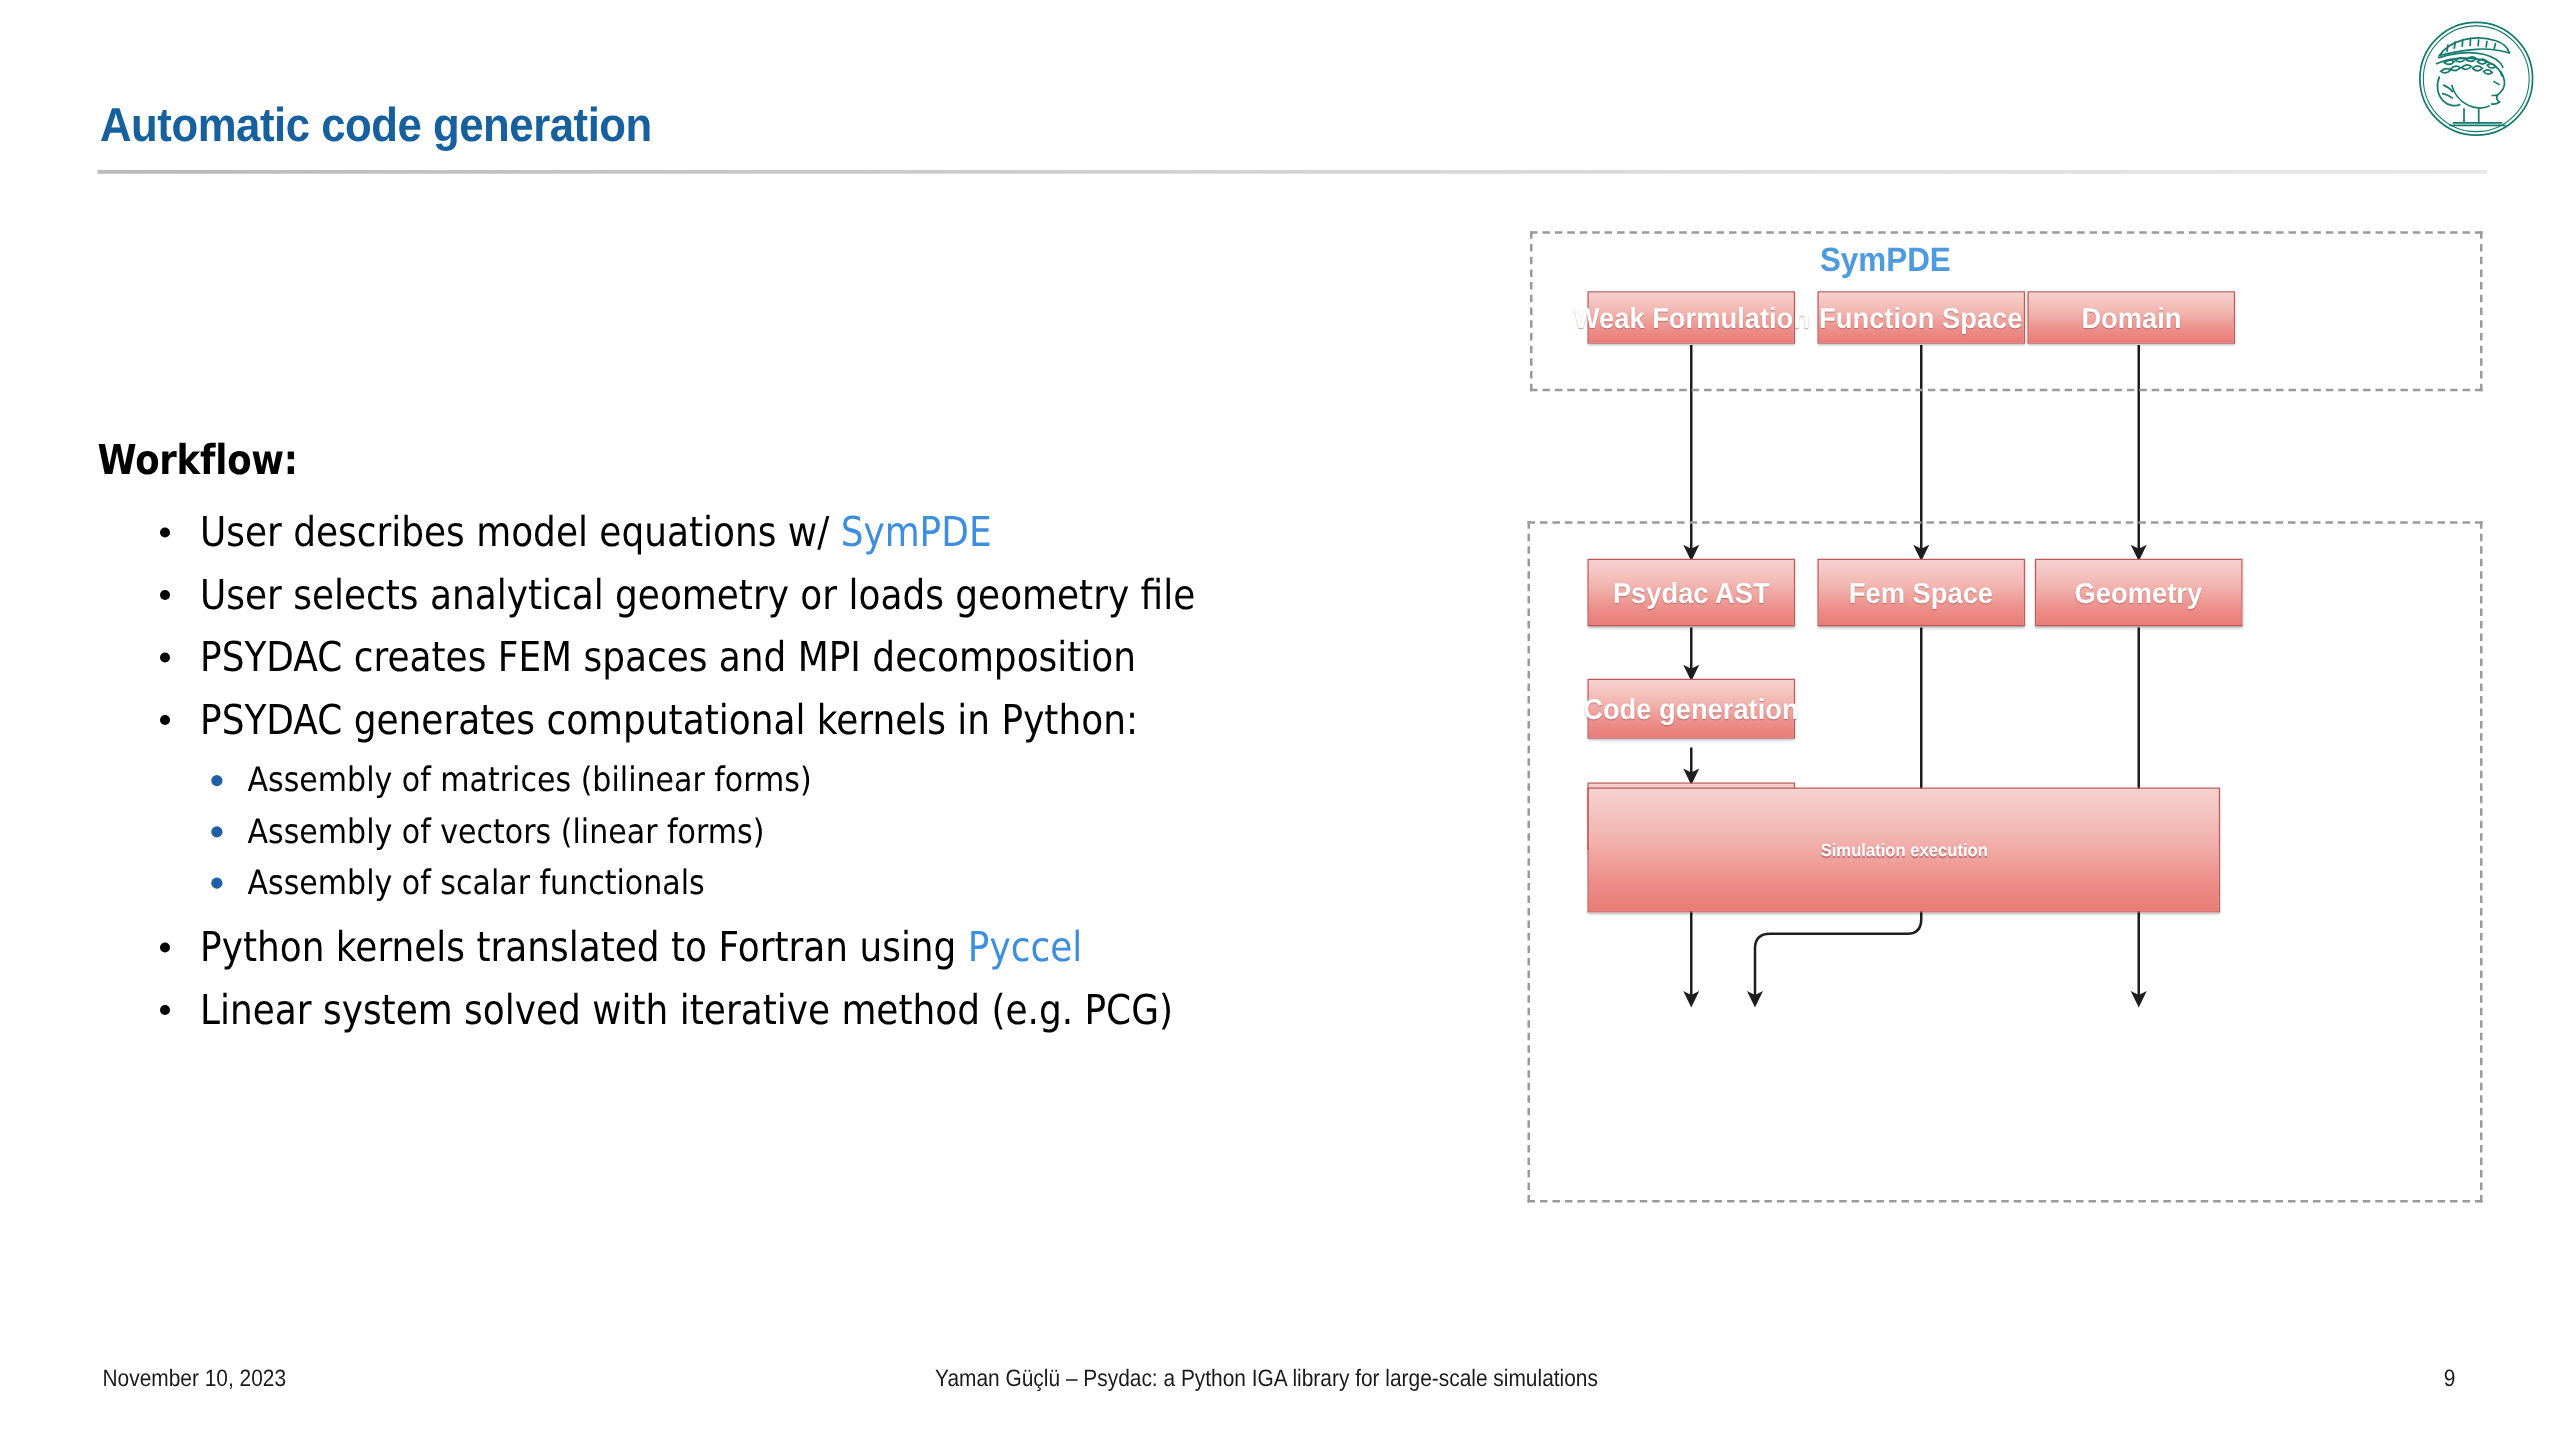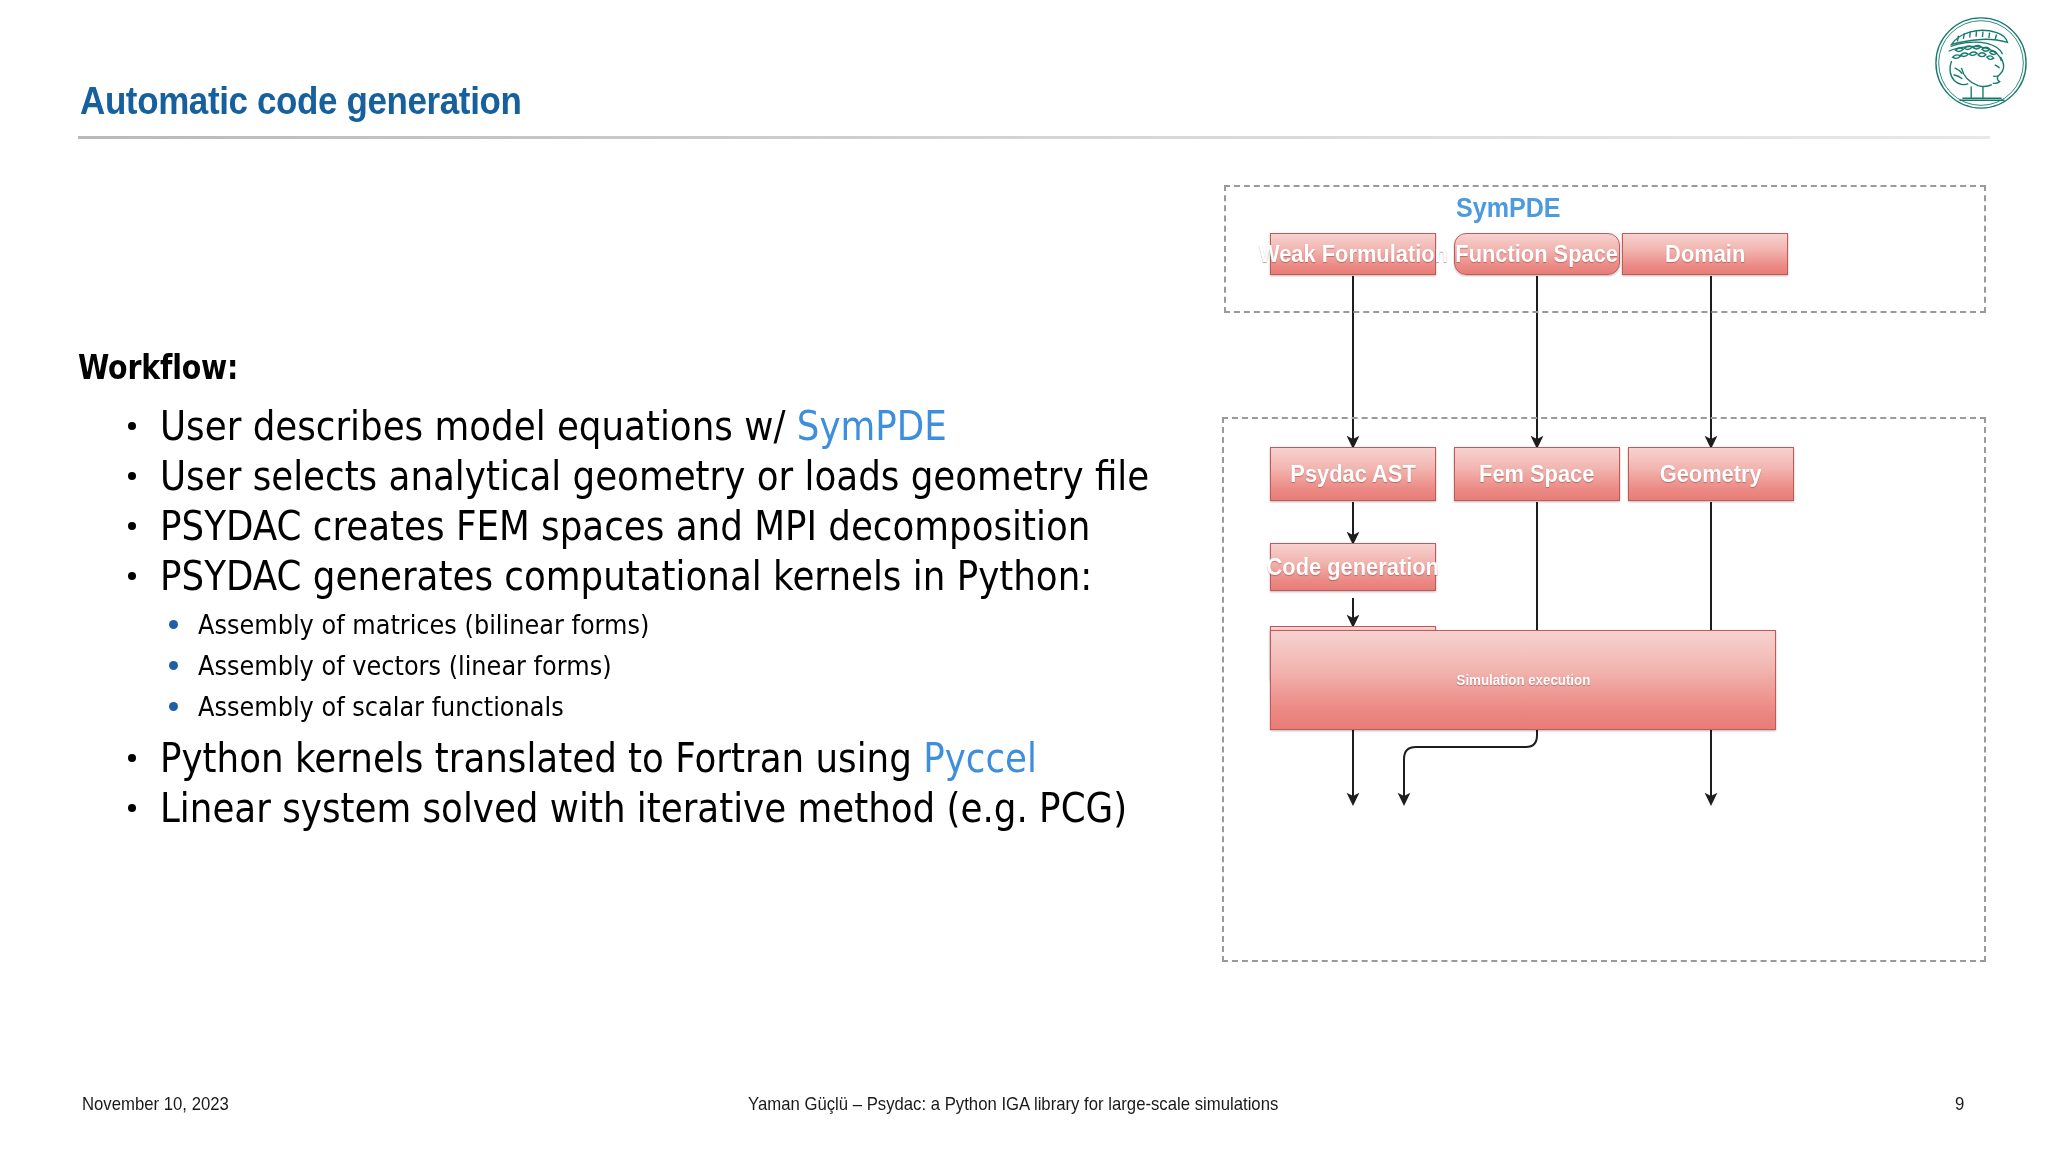--- a/index.html
+++ b/index.html
@@ -66,21 +66,21 @@
     white-space: nowrap;
     margin-bottom: 14px;
   }
   ul.lvl1 {
     list-style: none;
     margin: 0;
     padding: 0 0 0 46px;
   }
   ul.lvl1 > li.main-bullet {
     position: relative;
-    font-size: 41px;
+    font-size: 33px;
     line-height: 50px;
     white-space: nowrap;
     padding-left: 36px;
     margin: 0 0 0 0;
   }
   ul.lvl1 > li.main-bullet > .bullet-dot {
     position: absolute;
     left: 4px;
     top: 21px;
     width: 8px;
@@ -163,21 +163,21 @@
     font-family: "Liberation Sans", sans-serif;
     font-weight: bold;
     font-size: 23px;
     text-shadow: 0 1px 1px rgba(120,50,50,0.45);
     white-space: nowrap;
   }
   .node > span { transform: scaleX(0.95); display:inline-block; }
 
   
   #node-weak-formulation { left: 60px; top: 58px;  width: 166px; height: 42px; }
-  #node-function-space   { left: 244px; top: 58px; width: 166px; height: 42px; border-radius: 12px; }
+  #node-function-space   { left: 244px; top: 58px; width: 166px; height: 42px; }
   #node-domain           { left: 412px; top: 58px; width: 166px; height: 42px; }
 
   
   #node-psydac-ast { left: 60px;  top: 272px; width: 166px; height: 54px; }
   #node-fem-space  { left: 244px; top: 272px; width: 166px; height: 54px; }
   #node-geometry   { left: 418px; top: 272px; width: 166px; height: 54px; text-align: center; }
 
   
   #node-code-generation { left: 60px; top: 368px; width: 166px; height: 48px; }
   #node-backend         { left: 60px; top: 451px; width: 166px; height: 54px; }

